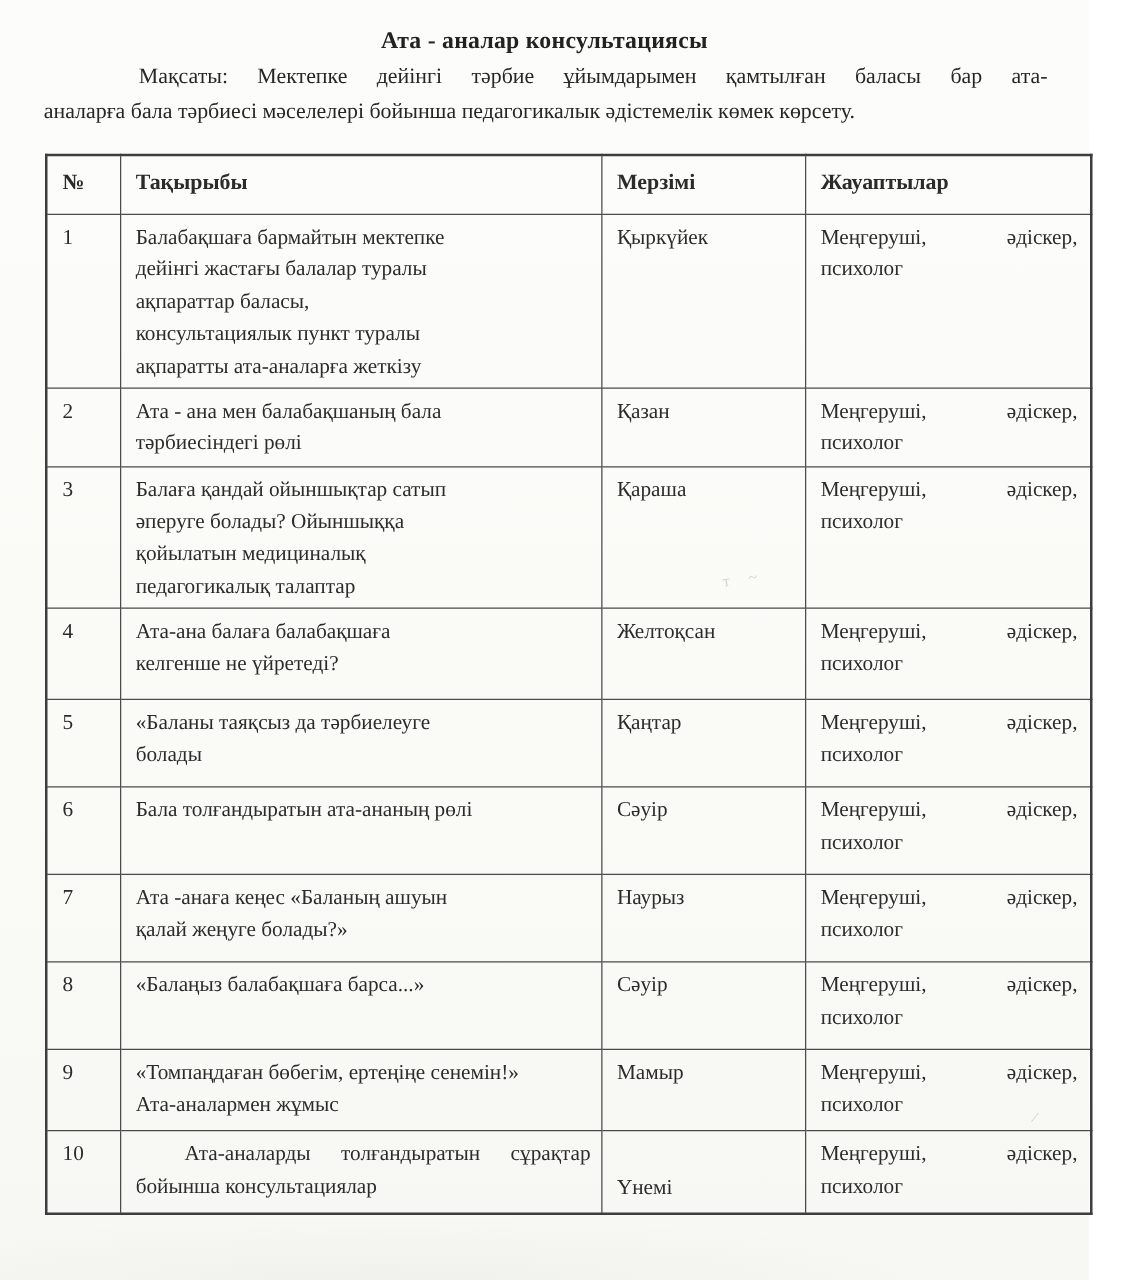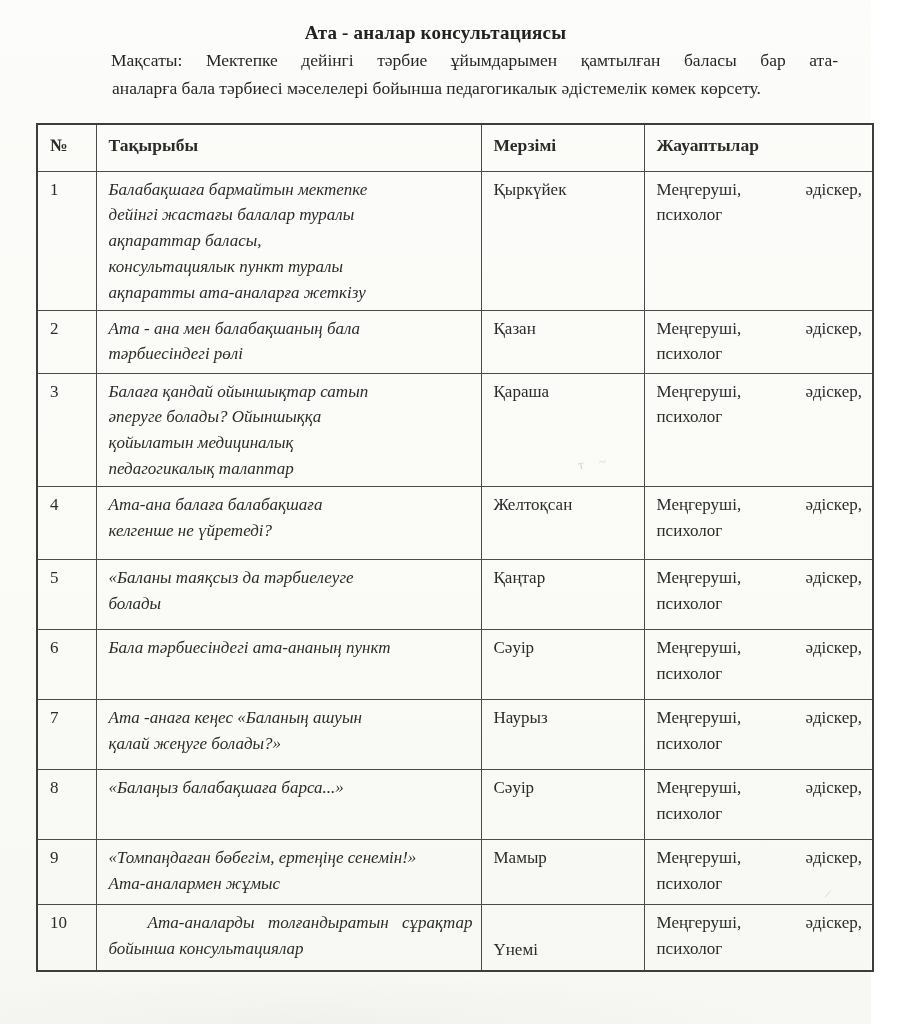--- a/index.html
+++ b/index.html
@@ -27,21 +27,21 @@
     margin: 2px 33px 0 35px;
     font-size: 17.5px;
     line-height: 1.62;
     color: #262626;
   }
   .purpose .pline1 {
     padding-left: 76px;
     text-align: justify;
     text-align-last: justify;
   }
-  .purpose .pline2 { text-align: center; }
+  .purpose .pline2 { text-align: left; }
 
   table.schedule {
     position: absolute;
     left: 36px; top: 123px;
     width: 836px;
     border-collapse: collapse;
     table-layout: fixed;
     font-size: 17px;
     color: #2b2b2b;
     border: 2px solid #3d3d3d;
@@ -56,21 +56,21 @@
   }
   table.schedule th {
     font-weight: bold;
     font-size: 17.5px;
     padding-top: 7px;
   }
   .col-num   { width: 59px; }
   .col-topic { width: 385px; }
   .col-term  { width: 163px; }
   .col-resp  { width: 229px; }
-  td.cell-topic { padding-left: 17px; font-style: italic; }
+  td.cell-topic { padding-left: 17px; }
   .topic-line { white-space: nowrap; }
   .topic-line.jline {
     white-space: normal;
     text-align: justify;
     text-align-last: justify;
     margin-left: 39px;
   }
   .resp-line1 {
     display: flex;
     justify-content: space-between;
@@ -193,21 +193,21 @@
       <div class="resp-line1">
         <span>Меңгеруші,</span>
         <span>әдіскер,</span>
       </div>
       <div>психолог</div>
     </td>
   </tr>
         <tr style="height: 70px;">
     <td class="cell-num">6</td>
     <td class="cell-topic">
-            <div class="topic-line">Бала тәрбиесіндегі ата-ананың пункт</div>
+            <div class="topic-line">Бала толғандыратын ата-ананың рөлі</div>
           </td>
     <td class="cell-term"><span>Сәуір</span></td>
     <td class="cell-resp">
       <div class="resp-line1">
         <span>Меңгеруші,</span>
         <span>әдіскер,</span>
       </div>
       <div>психолог</div>
     </td>
   </tr>

